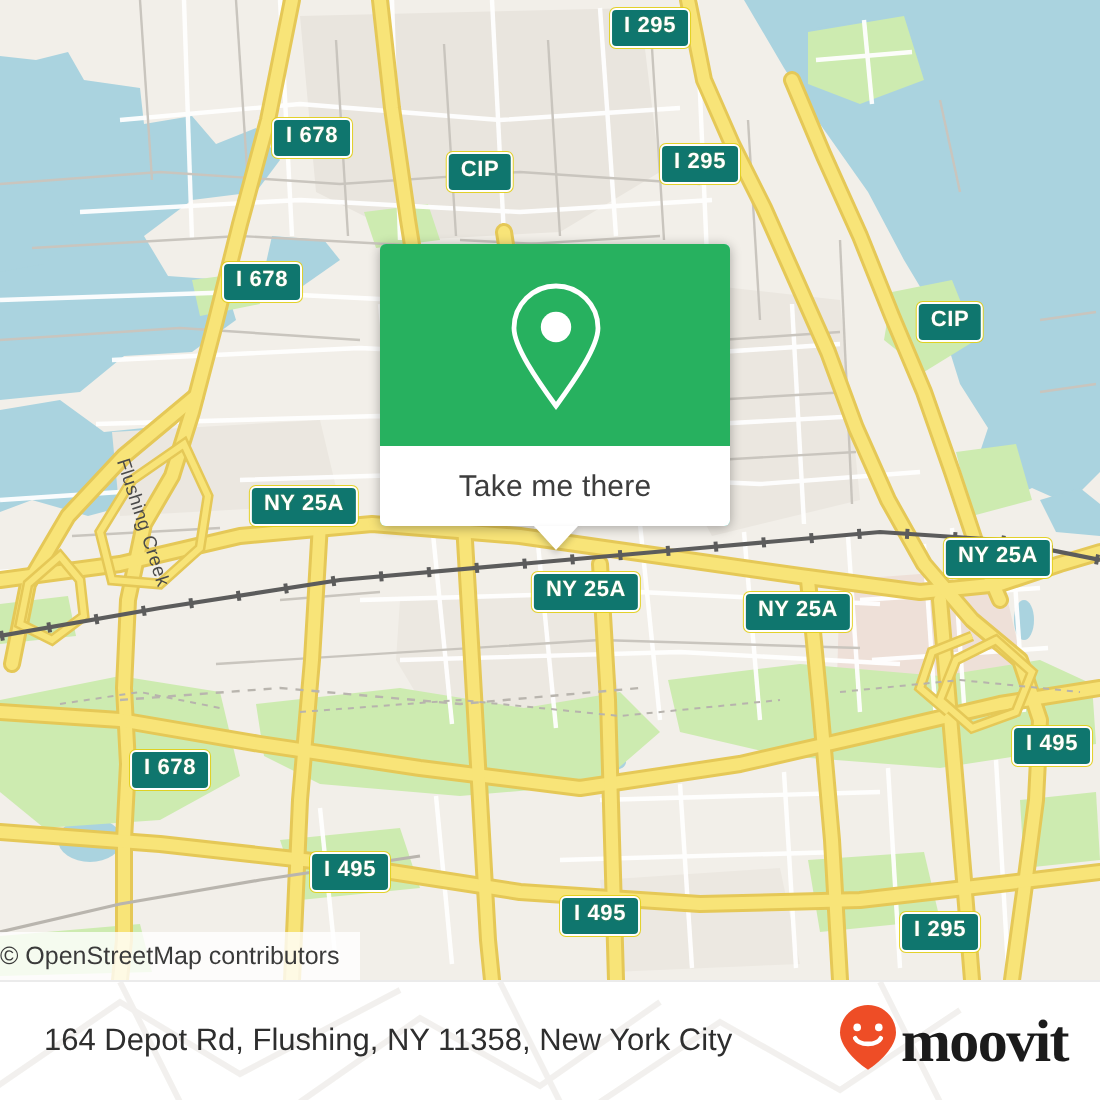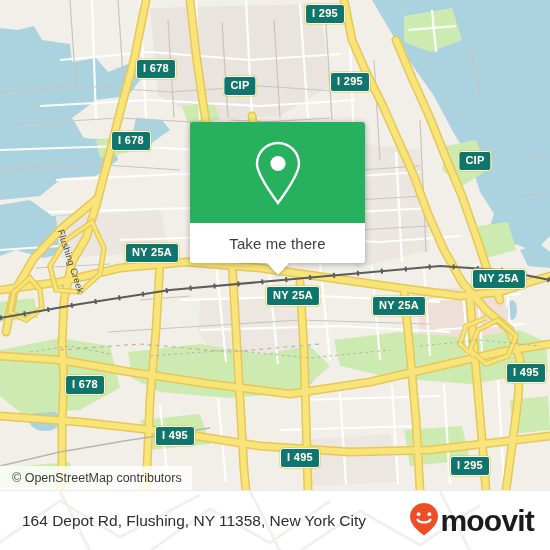--- a/index.html
+++ b/index.html
@@ -121,21 +121,21 @@
 
   
   #attribution {
     position: absolute;
     left: 0;
     top: 466px;
     height: 24px;
     background: rgba(255,255,255,0.80);
     display: flex;
     align-items: center;
-    padding: 0 10px 0 12px;
+    padding: 0 10px 0 0;
     z-index: 20;
   }
   #attribution-text {
     font-family: "Liberation Sans", sans-serif;
     font-size: 12.5px;
     color: #3a3a3a;
     white-space: nowrap;
   }
 
   
@@ -172,21 +172,21 @@
   #brand {
     position: absolute;
     right: 16px;
     top: 50%;
     transform: translateY(-50%);
     display: flex;
     align-items: center;
     z-index: 2;
   }
   #brand-wordmark {
-    font-family: Liberation Sans, sans-serif;
+    font-family: Liberation Serif, serif;
     font-size: 30px;
     font-weight: bold;
     color: #1b1b1b;
     letter-spacing: -0.8px;
     margin-left: 1px;
     line-height: 30px;
   }
 </style>
 </head>
 <body>

